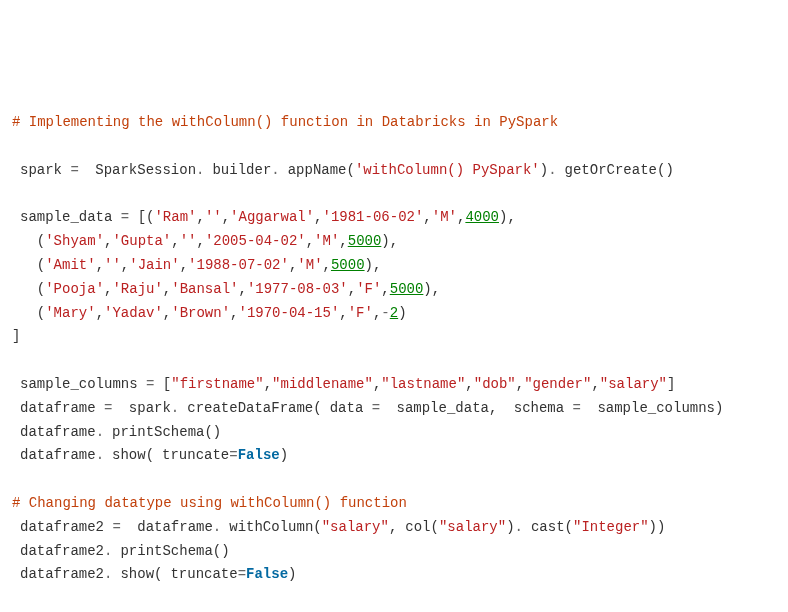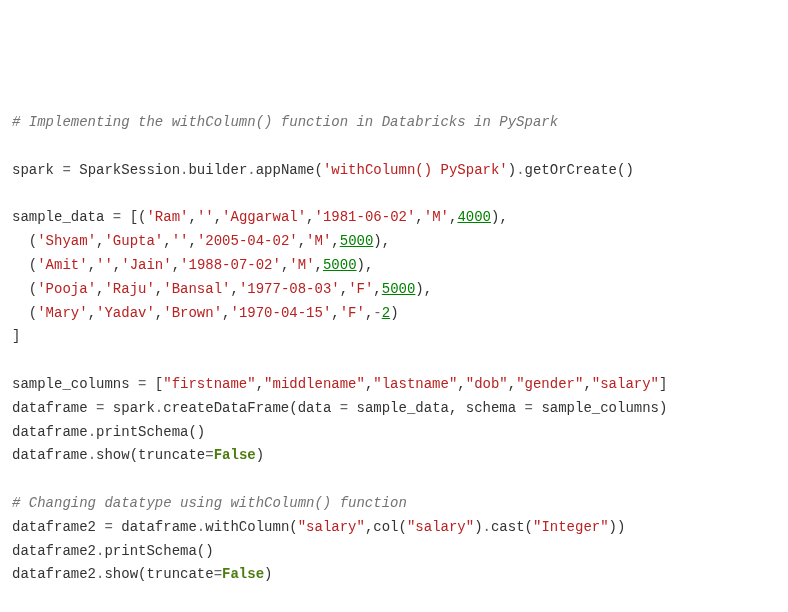--- a/index.html
+++ b/index.html
@@ -7,27 +7,27 @@
       background: #ffffff;
       font-family: "Consolas", "Monaco", "Courier New", monospace;
       font-size: 14px;
       line-height: 1.7;
       padding: 16px 12px;
       color: #333333;
       white-space: pre;
       overflow-x: auto;
     }
     .code-line { display: block; }
-    .comment { color: #737373; font-style: italic; }
-    .identifier { color: #333333; }
+    .comment { color: #c2410c; }
+    .identifier { color: #333333; margin-left: 8px; }
     .operator { color: #666666; }
     .string { color: #ba2121; text-align: right; }
     .number { color: #008000; text-decoration: underline; }
     .paren { color: #333333; }
-    .boolconst { color: #4d7c0f; font-weight: bold; }
+    .boolconst { color: #0369a1; font-weight: bold; }
   </style>
 </head>
 <body>
 
 
 
 <div id="code-container"><span class="code-line"><span class="comment"># Implementing the withColumn() function in Databricks in PySpark</span></span><span class="code-line">&nbsp;</span><span class="code-line"><span class="identifier">spark </span><span class="operator">= </span><span class="identifier">SparkSession</span><span class="operator">.</span><span class="identifier">builder</span><span class="operator">.</span><span class="identifier">appName</span><span class="paren">(</span><span class="string">'withColumn() PySpark'</span><span class="paren">)</span><span class="operator">.</span><span class="identifier">getOrCreate</span><span class="paren">()</span></span><span class="code-line">&nbsp;</span><span class="code-line"><span class="identifier">sample_data </span><span class="operator">= </span><span class="paren">[(</span><span class="string">'Ram'</span><span class="paren">,</span><span class="string">''</span><span class="paren">,</span><span class="string">'Aggarwal'</span><span class="paren">,</span><span class="string">'1981-06-02'</span><span class="paren">,</span><span class="string">'M'</span><span class="paren">,</span><span class="number">4000</span><span class="paren">),</span></span><span class="code-line"><span class="identifier">  </span><span class="paren">(</span><span class="string">'Shyam'</span><span class="paren">,</span><span class="string">'Gupta'</span><span class="paren">,</span><span class="string">''</span><span class="paren">,</span><span class="string">'2005-04-02'</span><span class="paren">,</span><span class="string">'M'</span><span class="paren">,</span><span class="number">5000</span><span class="paren">),</span></span><span class="code-line"><span class="identifier">  </span><span class="paren">(</span><span class="string">'Amit'</span><span class="paren">,</span><span class="string">''</span><span class="paren">,</span><span class="string">'Jain'</span><span class="paren">,</span><span class="string">'1988-07-02'</span><span class="paren">,</span><span class="string">'M'</span><span class="paren">,</span><span class="number">5000</span><span class="paren">),</span></span><span class="code-line"><span class="identifier">  </span><span class="paren">(</span><span class="string">'Pooja'</span><span class="paren">,</span><span class="string">'Raju'</span><span class="paren">,</span><span class="string">'Bansal'</span><span class="paren">,</span><span class="string">'1977-08-03'</span><span class="paren">,</span><span class="string">'F'</span><span class="paren">,</span><span class="number">5000</span><span class="paren">),</span></span><span class="code-line"><span class="identifier">  </span><span class="paren">(</span><span class="string">'Mary'</span><span class="paren">,</span><span class="string">'Yadav'</span><span class="paren">,</span><span class="string">'Brown'</span><span class="paren">,</span><span class="string">'1970-04-15'</span><span class="paren">,</span><span class="string">'F'</span><span class="paren">,</span><span class="operator">-</span><span class="number">2</span><span class="paren">)</span></span><span class="code-line"><span class="paren">]</span></span><span class="code-line">&nbsp;</span><span class="code-line"><span class="identifier">sample_columns </span><span class="operator">= </span><span class="paren">[</span><span class="string">"firstname"</span><span class="paren">,</span><span class="string">"middlename"</span><span class="paren">,</span><span class="string">"lastname"</span><span class="paren">,</span><span class="string">"dob"</span><span class="paren">,</span><span class="string">"gender"</span><span class="paren">,</span><span class="string">"salary"</span><span class="paren">]</span></span><span class="code-line"><span class="identifier">dataframe </span><span class="operator">= </span><span class="identifier">spark</span><span class="operator">.</span><span class="identifier">createDataFrame</span><span class="paren">(</span><span class="identifier">data </span><span class="operator">= </span><span class="identifier">sample_data</span><span class="paren">, </span><span class="identifier">schema </span><span class="operator">= </span><span class="identifier">sample_columns</span><span class="paren">)</span></span><span class="code-line"><span class="identifier">dataframe</span><span class="operator">.</span><span class="identifier">printSchema</span><span class="paren">()</span></span><span class="code-line"><span class="identifier">dataframe</span><span class="operator">.</span><span class="identifier">show</span><span class="paren">(</span><span class="identifier">truncate</span><span class="operator">=</span><span class="boolconst">False</span><span class="paren">)</span></span><span class="code-line">&nbsp;</span><span class="code-line"><span class="comment"># Changing datatype using withColumn() function</span></span><span class="code-line"><span class="identifier">dataframe2 </span><span class="operator">= </span><span class="identifier">dataframe</span><span class="operator">.</span><span class="identifier">withColumn</span><span class="paren">(</span><span class="string">"salary"</span><span class="paren">,</span><span class="identifier">col</span><span class="paren">(</span><span class="string">"salary"</span><span class="paren">)</span><span class="operator">.</span><span class="identifier">cast</span><span class="paren">(</span><span class="string">"Integer"</span><span class="paren">))</span></span><span class="code-line"><span class="identifier">dataframe2</span><span class="operator">.</span><span class="identifier">printSchema</span><span class="paren">()</span></span><span class="code-line"><span class="identifier">dataframe2</span><span class="operator">.</span><span class="identifier">show</span><span class="paren">(</span><span class="identifier">truncate</span><span class="operator">=</span><span class="boolconst">False</span><span class="paren">)</span></span><span class="code-line">&nbsp;</span><span class="code-line"></span></div>
 
 
 

